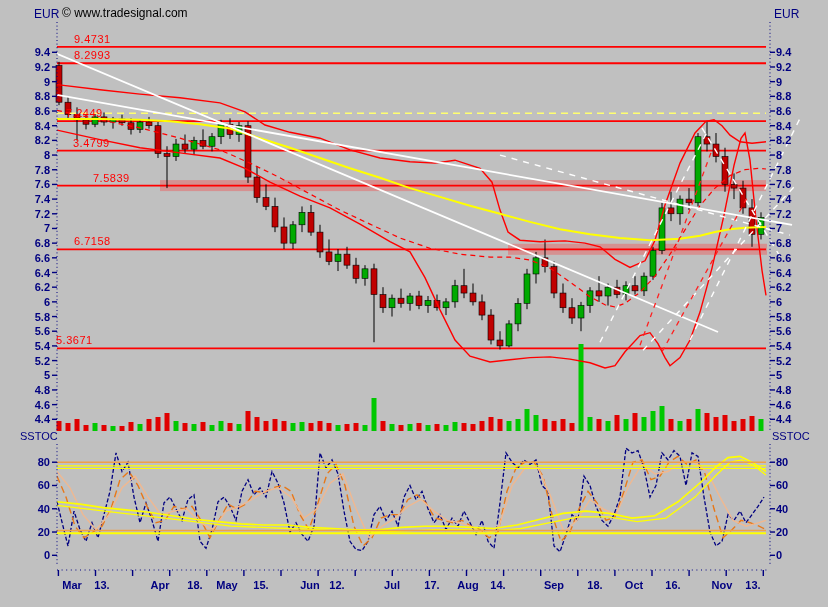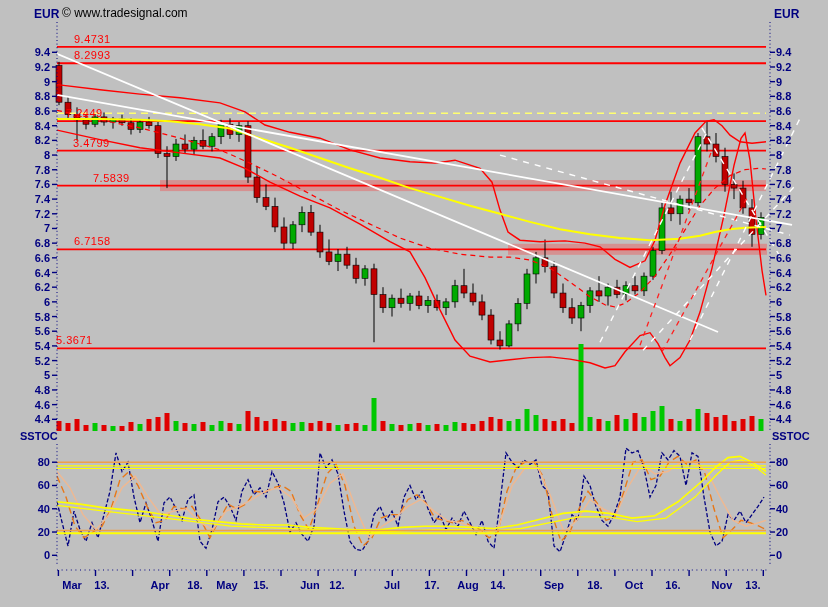--- a/index.html
+++ b/index.html
@@ -1,24 +1,24 @@
 <!DOCTYPE html>
 <html><head>
 <meta charset="utf-8">
 <style>
   html,body{margin:0;padding:0;}
   .screen{
     position:relative;width:828px;height:607px;background:#c0c0c0;
     font-family:"Liberation Sans",sans-serif;overflow:hidden;
   }
   .screen svg{position:absolute;left:0;top:0;}
-  .hdr{position:absolute;font-weight:bold;color:#000080;font-size:12px;}
+  .hdr{position:absolute;font-weight:normal;color:#000080;font-size:12px;}
   .copy{position:absolute;color:#000000;font-size:12px;}
   .lvl{position:absolute;color:#ff0000;font-size:11px;letter-spacing:0.5px;}
-  .ind{position:absolute;font-weight:bold;color:#000080;font-size:11px;}
+  .ind{position:absolute;font-weight:normal;color:#000080;font-size:11px;}
 </style>
 </head>
 <body>
 
 <div class="screen">
   <svg id="chart" width="828" height="607">
       <defs>
         <clipPath id="pp">
           <rect x="57" y="16" width="745" height="416"></rect>
         </clipPath>

